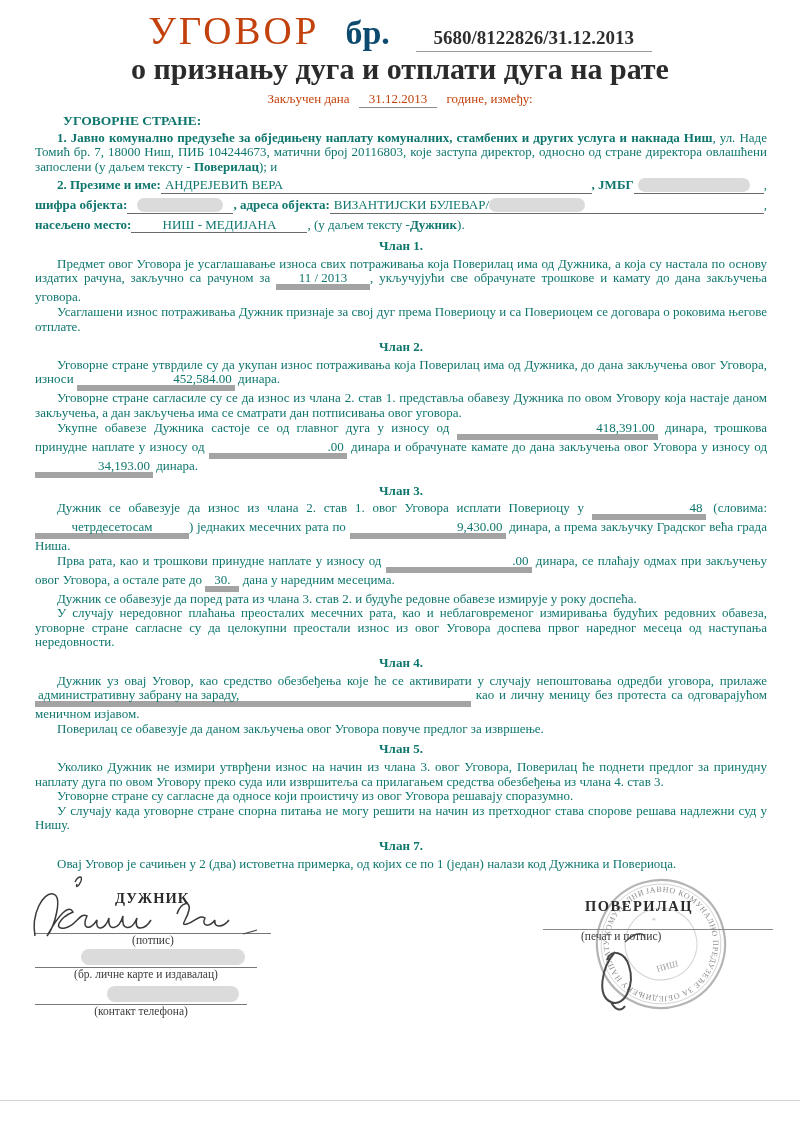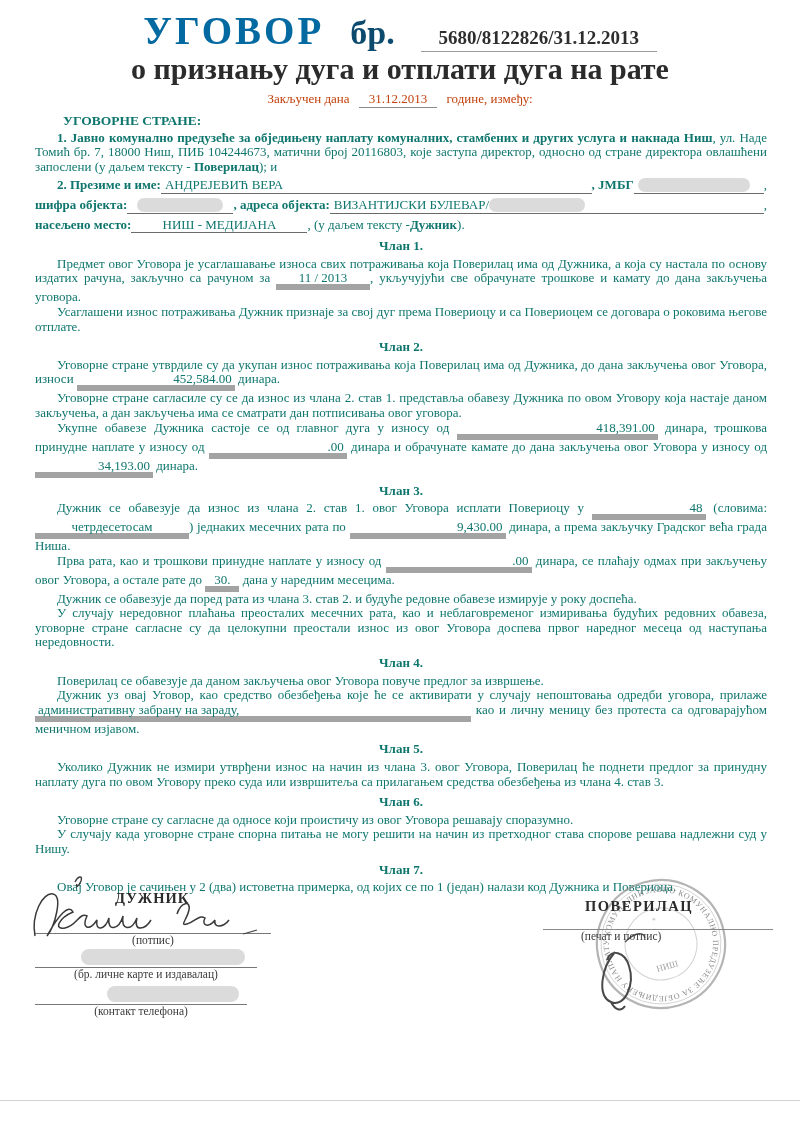--- a/index.html
+++ b/index.html
@@ -3,21 +3,21 @@
 <meta charset="utf-8">
 <style>
   html,body{margin:0;padding:0;background:#ffffff;}
   .page{position:relative;width:800px;height:1133px;background:#fff;overflow:hidden;
         font-family:"Liberation Serif","DejaVu Serif",serif;color:#232323;
         -webkit-font-smoothing:antialiased;}
   .b{font-weight:bold;}
   
   .title-row{position:absolute;top:8px;left:0;width:100%;display:flex;justify-content:center;
              align-items:baseline;gap:26px;}
-  .title-main{font-size:39px;font-weight:bold;letter-spacing:3px;color:#0369a1;}
+  .title-main{font-size:39px;font-weight:normal;letter-spacing:3px;color:#c2410c;}
   .title-no{font-size:34px;font-weight:bold;color:#0c4a6e;}
   .title-number{font-size:19px;font-weight:bold;border-bottom:1.5px solid #9a9a9a;
                 min-width:228px;text-align:center;padding:0 4px 2px 4px;color:#2e2e2e;}
   .subtitle{position:absolute;top:52px;left:0;width:100%;text-align:center;
             font-size:30px;font-weight:bold;color:#2b2b2b;}
   .dateline{position:absolute;top:91px;left:0;width:100%;text-align:center;font-size:13px;color:#c2410c;}
   .dateline .dt{display:inline-block;border-bottom:1px solid #8a8a8a;padding:0 10px;margin:0 6px;}
   
   .content{position:absolute;left:35px;right:33px;top:112px;font-size:13px;line-height:14.6px;
            text-align:justify;color:#0f766e;}
@@ -99,27 +99,26 @@
     <p class="para">Уговорне стране сагласиле су се да износ из члана 2. став 1. представља обавезу Дужника по овом Уговору која настаје даном закључења, а дан закључења има се сматрати дан потписивања овог уговора.</p>
     <p class="para"><span>Укупне обавезе Дужника састоје се од главног дуга у износу од</span> <span class="field fr" style="min-width:195px;">418,391.00</span> <span>динара, трошкова принудне наплате у износу од</span> <span class="field fr" style="min-width:132px;">.00</span> <span>динара и обрачунате камате до дана закључења овог Уговора у износу од</span> <span class="field fr" style="min-width:112px;">34,193.00</span> <span>динара.</span></p>
 
     <div class="art-h">Члан 3.</div>
     <p class="para"><span>Дужник се обавезује да износ из члана 2. став 1. овог Уговора исплати Повериоцу у</span> <span class="field fr" style="min-width:108px;">48</span> <span>(словима:</span> <span class="field fc" style="min-width:148px;">четрдесетосам</span><span>) једнаких месечних рата по</span> <span class="field fr" style="min-width:150px;">9,430.00</span> <span>динара, а према закључку Градског већа града Ниша.</span></p>
     <p class="para"><span>Прва рата, као и трошкови принудне наплате у износу од</span> <span class="field fr" style="min-width:140px;">.00</span> <span>динара, се плаћају одмах при закључењу овог Уговора, а остале рате до</span> <span class="field fc" style="min-width:28px;">30.</span> <span>дана у наредним месецима.</span></p>
     <p class="para">Дужник се обавезује да поред рата из члана 3. став 2. и будуће редовне обавезе измирује у року доспећа.</p>
     <p class="para">У случају нередовног плаћања преосталих месечних рата, као и неблаговременог измиривања будућих редовних обавеза, уговорне стране сагласне су да целокупни преостали износ из овог Уговора доспева првог наредног месеца од наступања нередовности.</p>
 
     <div class="art-h">Члан 4.</div>
+    <p class="para"><span>Дужник уз овај Уговор, као средство обезбеђења које ће се активирати у случају непоштовања одредби уговора, прилаже</span> <span class="field" style="min-width:430px;text-align:left;">административну забрану на зараду,</span> <span>као и личну меницу без протеста са одговарајућом меничном изјавом.</span></p>
     <p class="para">Поверилац се обавезује да даном закључења овог Уговора повуче предлог за извршење.</p>
-    <p class="para"><span>Дужник уз овај Уговор, као средство обезбеђења које ће се активирати у случају непоштовања одредби уговора, прилаже</span> <span class="field" style="min-width:430px;text-align:left;">административну забрану на зараду,</span> <span>као и личну меницу без протеста са одговарајућом меничном изјавом.</span></p>
 
     <div class="art-h">Члан 5.</div>
     <p class="para">Уколико Дужник не измири утврђени износ на начин из члана 3. овог Уговора, Поверилац ће поднети предлог за принудну наплату дуга по овом Уговору преко суда или извршитеља са прилагањем средства обезбеђења из члана 4. став 3.</p>
 
-    <div class="art-h">Члан 6.</div>
     <p class="para">Уговорне стране су сагласне да односе који проистичу из овог Уговора решавају споразумно.</p>
     <p class="para">У случају када уговорне стране спорна питања не могу решити на начин из претходног става спорове решава надлежни суд у Нишу.</p>
 
     <div class="art-h">Члан 7.</div>
     <p class="para">Овај Уговор је сачињен у 2 (два) истоветна примерка, од којих се по 1 (један) налази код Дужника и Повериоца.</p>
   </div>
 
   <div class="sig-area">
 
     <div class="sig-left">

